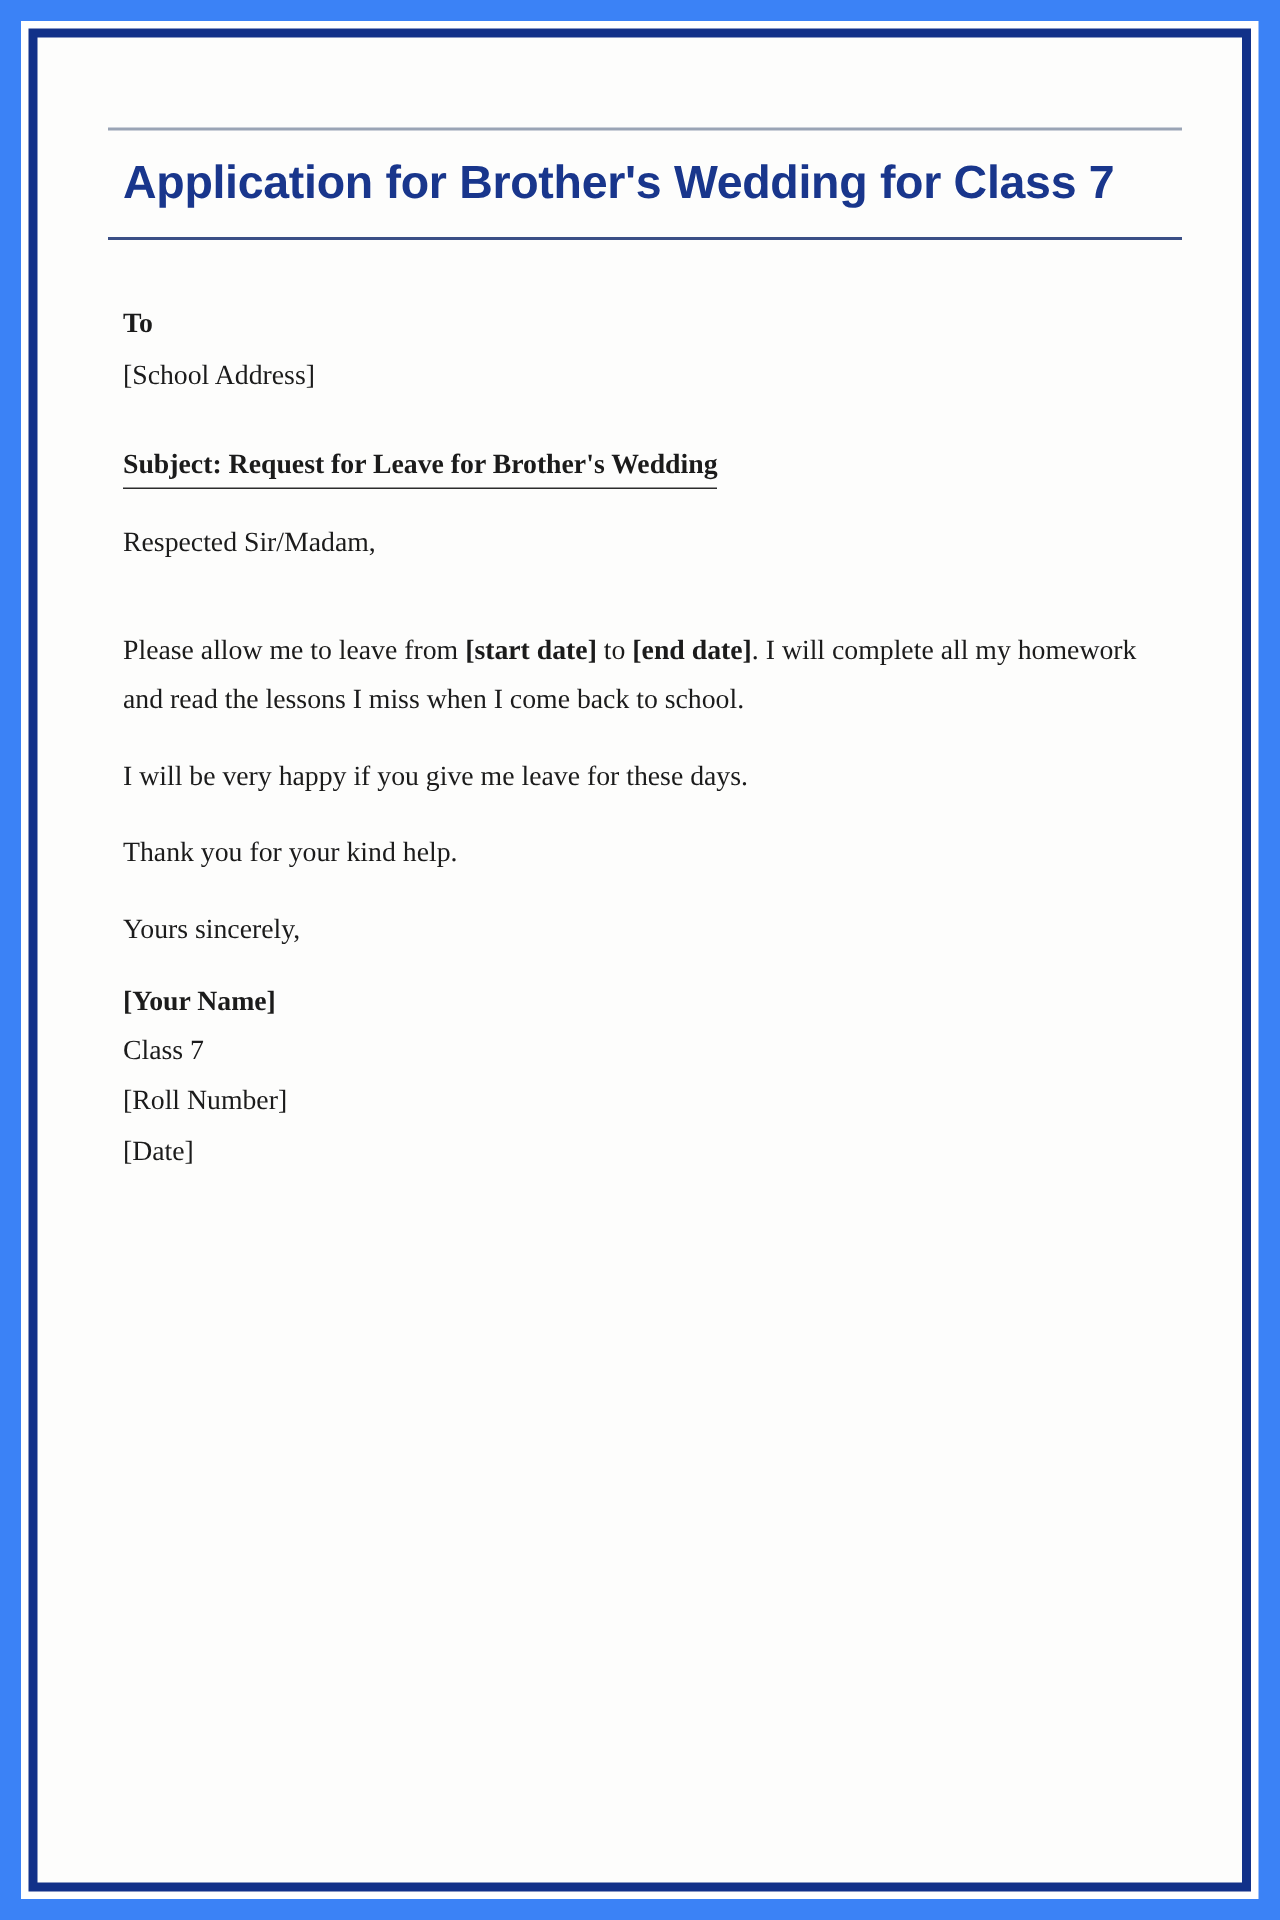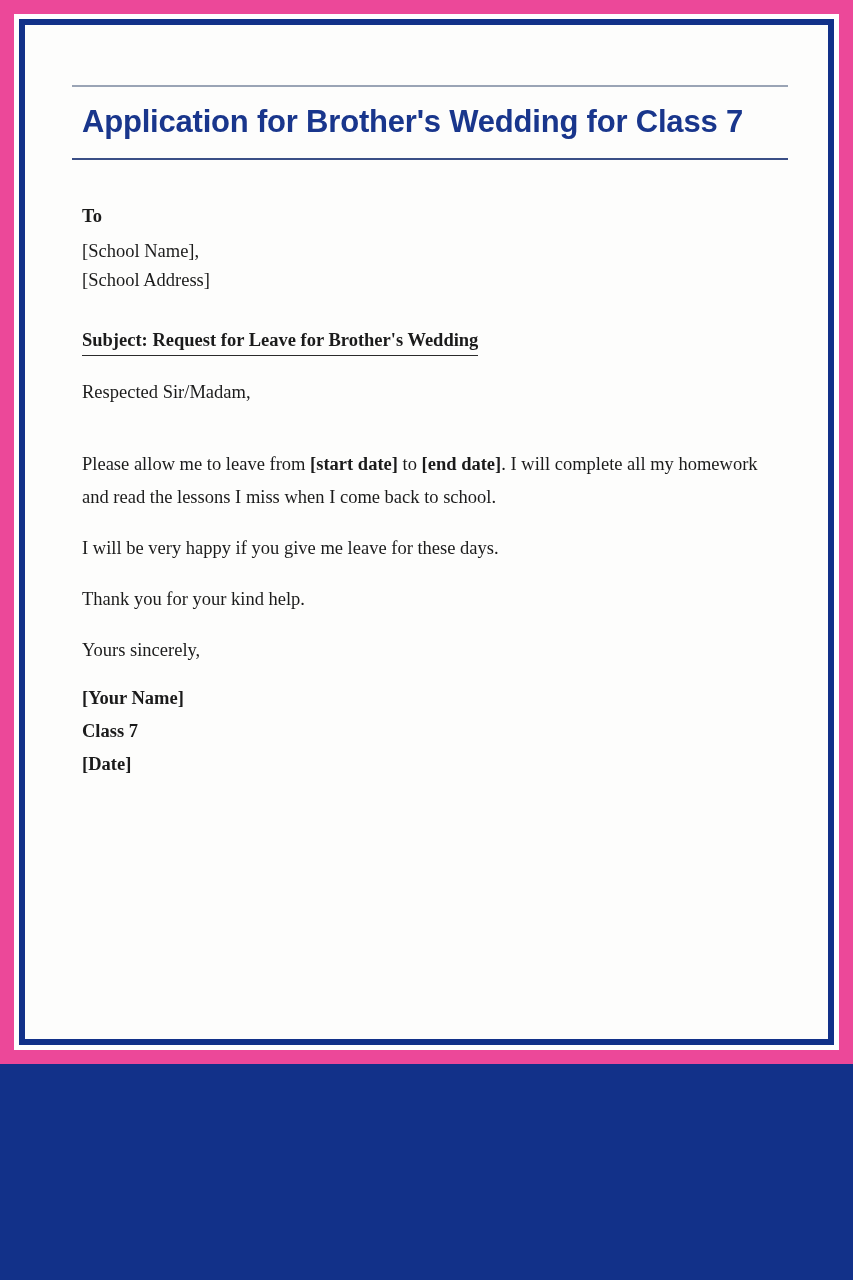--- a/index.html
+++ b/index.html
@@ -12,22 +12,22 @@
     background: #123189;
     font-family: "Liberation Serif", "DejaVu Serif", serif;
     overflow: hidden;
   }
 
   
   .outer-frame {
     position: absolute;
     left: 0; top: 0;
     width: 853px;
-    height: 1064px;
-    background: #ec4899;
+    height: 1280px;
+    background: #3b82f6;
     box-sizing: border-box;
   }
   .frame-gap {
     position: absolute;
     left: 14px; top: 14px;
     right: 14px; bottom: 14px;
     background: #ffffff;
     box-sizing: border-box;
   }
   .frame-inner-line {
@@ -118,21 +118,20 @@
     font-size: 18.5px;
     line-height: 1.78;
     max-width: 700px;
   }
   .para b { font-weight: bold; }
 
   .sign-line {
     margin: 0 0 7px 0;
     line-height: 1.42;
     font-size: 18.5px;
-    font-weight: bold;
   }
   .sign-line.bold { font-weight: bold; }
 </style>
 </head>
 <body>
 
 <div class="outer-frame">
   <div class="frame-gap">
     <div class="frame-inner-line">
       <div class="page">
@@ -142,21 +141,20 @@
           <div class="rule-top"></div>
 
           <h1 class="doc-title">Application for Brother's Wedding for Class 7</h1>
 
           <div class="rule-bottom"></div>
 
           <div class="content">
 
             <div>
               <p class="addr-line bold">To</p>
-              <p class="addr-line tight">[School Name],</p>
               <p class="addr-line tight">[School Address]</p>
             </div>
 
             <div class="block-gap-lg"></div>
 
             <div>
               <span class="subject">Subject: Request for Leave for Brother's Wedding</span>
             </div>
 
             <div class="block-gap-md"></div>
@@ -180,20 +178,21 @@
 
             <div class="block-gap-sm"></div>
 
             <p class="para">Yours sincerely,</p>
 
             <div class="block-gap-sm"></div>
 
             <div>
               <p class="sign-line bold">[Your Name]</p>
               <p class="sign-line">Class 7</p>
+              <p class="sign-line">[Roll Number]</p>
               <p class="sign-line">[Date]</p>
             </div>
 
           </div>
         </div>
 
       </div>
     </div>
   </div>
 </div>

